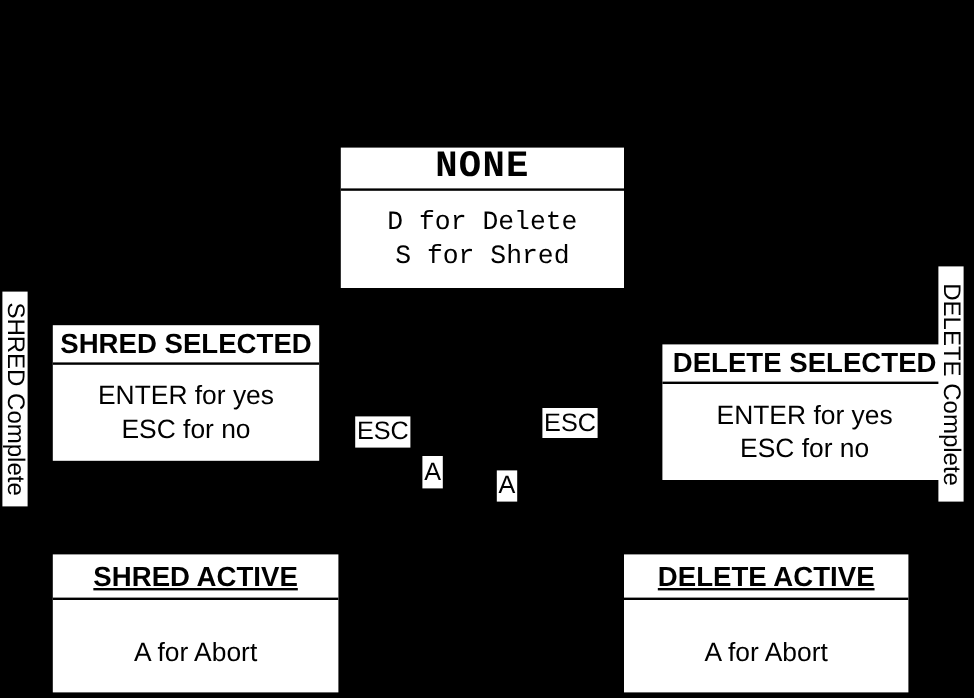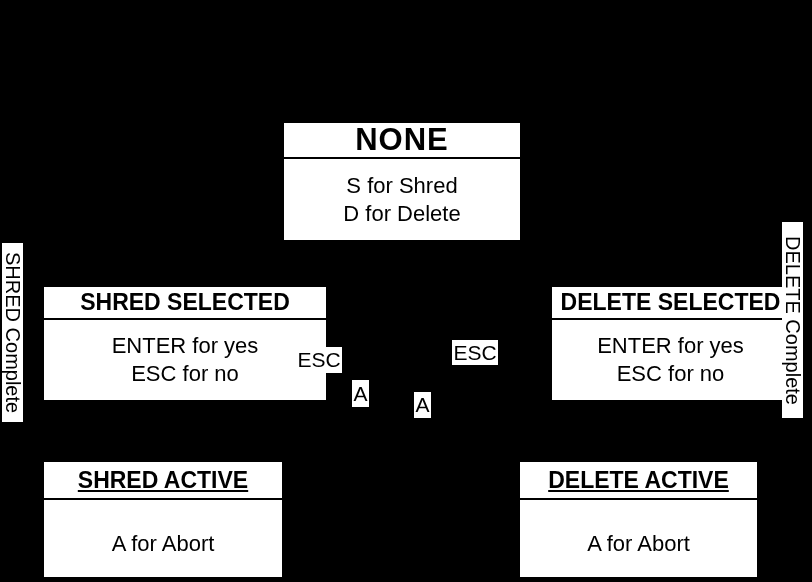--- a/index.html
+++ b/index.html
@@ -17,25 +17,25 @@
   .state .title {
     font-weight:bold; text-align:center; border-bottom:2px solid #000;
     white-space:nowrap; overflow:hidden;
   }
   .state .body {
     display:flex; flex-direction:column; align-items:center; justify-content:center;
     text-align:center; font-size:22px;
   }
   .state .line { line-height:28px; white-space:nowrap; }
 
-  .none            { left:284px; top:123px; width:236px; height:117px; }
+  .none            { left:284px; top:123px; width:236px; height:117px;font-family:Liberation Mono, monospace; }
   .none .title     { font-size:31px; line-height:34px; height:34px; letter-spacing:1px; }
   .none .body      { height:81px; }
 
-  .shred-selected  { left:44px;  top:287px; width:282px; height:113px; }
+  .shred-selected  { left:44px;  top:271px; width:222px; height:113px; }
   .delete-selected { left:520px; top:287px; width:237px; height:113px;margin-left:32px; }
   .shred-selected .title, .delete-selected .title { font-size:23px; line-height:31px; height:31px; }
   .shred-selected .body,  .delete-selected .body  { height:80px; }
 
   .shred-active    { left:44px;  top:462px; width:238px; height:115px; }
   .delete-active   { left:520px; top:462px; width:237px; height:115px; }
   .shred-active .title, .delete-active .title { font-size:23px; line-height:36px; height:36px;text-decoration:underline; }
   .shred-active .body,  .delete-active .body  { height:88px; }
 
   
@@ -61,22 +61,22 @@
 
 <div id="canvas">
 
   <div class="start">
     <span>START</span>
   </div>
 
   <div class="state none">
     <div class="title">NONE</div>
     <div class="body">
+      <div class="line">D for Delete</div>
       <div class="line">S for Shred</div>
-      <div class="line">D for Delete</div>
     </div>
   </div>
 
   <div class="state shred-selected">
     <div class="title">SHRED SELECTED</div>
     <div class="body">
       <div class="line">ENTER for yes</div>
       <div class="line">ESC for no</div>
     </div>
   </div>

